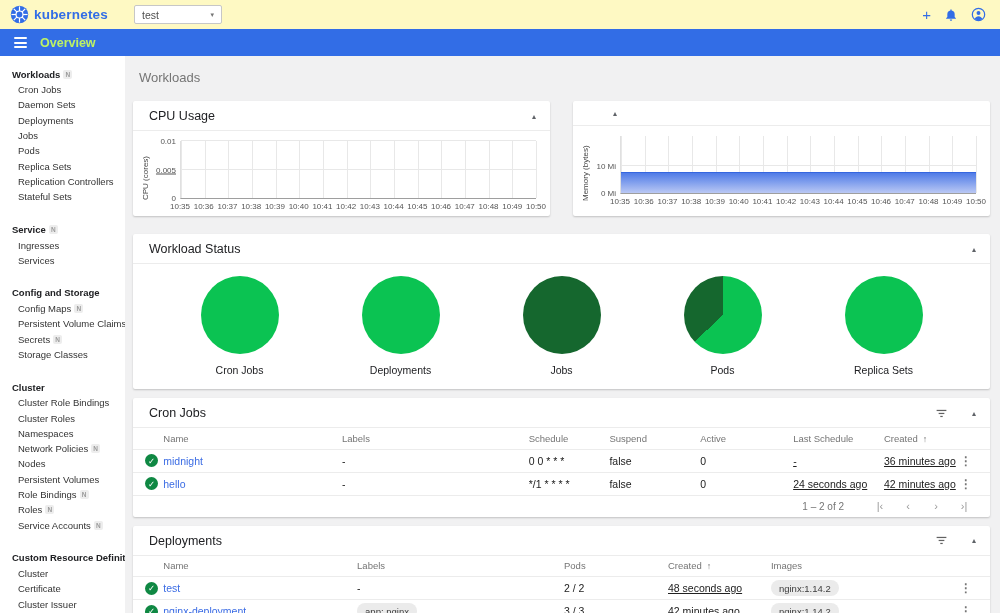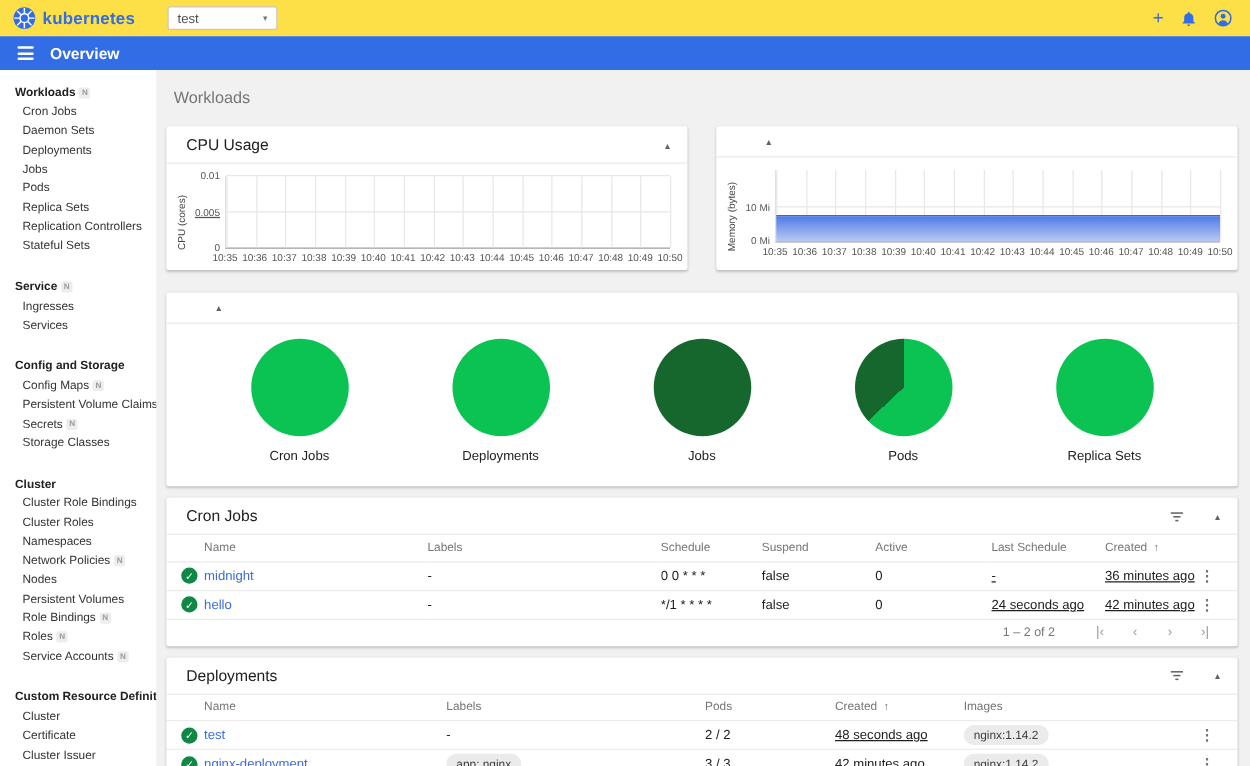--- a/index.html
+++ b/index.html
@@ -1,36 +1,36 @@
 <!DOCTYPE html>
 <html><head>
 <meta charset="utf-8">
 <style>
   * { margin:0; padding:0; box-sizing:border-box; }
   html,body { width:1000px; height:613px; overflow:hidden; }
   body { font-family:"Liberation Sans", sans-serif; background:#f1f1f2; }
 
   
-  .topbar { height:29px; background:#fde047; display:flex; align-items:center; padding:0 14px 0 10px; }
+  .topbar { height:29px; background:#fef9c3; display:flex; align-items:center; padding:0 14px 0 10px; }
   .brand { display:flex; align-items:center; gap:5px; width:118px; }
   .brand-text { color:#326de6; font-weight:bold; font-size:13.5px; letter-spacing:.2px; }
   .ns-select { width:88px; height:19px; border:1px solid #c7c7c7; border-radius:2px; display:flex; align-items:center; justify-content:space-between; padding:0 7px; font-size:10.5px; color:#4f4f4f; margin-left:6px; background:#fff; cursor:pointer; }
   .select-caret { font-size:7px; color:#757575; }
   .search-box { flex:0 0 345px; height:21px; background:#efefef; border-radius:2px; display:flex; align-items:center; padding:0 9px; margin-left:10px; }
   .search-box input { border:none; background:transparent; outline:none; font-size:11px; color:#333; margin-left:10px; width:100%; }
   .search-box input::placeholder { color:#7b7b7b; }
   .top-actions { margin-left:auto; display:flex; align-items:center; gap:13px; }
   .add-btn { color:#326de6; font-size:15px; line-height:1; cursor:pointer; }
   .icon-btn { display:flex; align-items:center; cursor:pointer; }
 
   
   .appbar { height:27px; background:#326de6; display:flex; align-items:center; padding:0 14px; gap:13px; }
   .burger { display:flex; flex-direction:column; gap:2.5px; cursor:pointer; }
   .burger i { display:block; width:13px; height:2px; background:#fff; border-radius:1px; }
-  .appbar-title { color:#ffffff; font-size:12.5px; font-weight:bold; }
+  .appbar-title { color:#bef264; font-size:12.5px; font-weight:bold; }
 
   
   .layout { display:flex; height:557px; }
   .sidebar { width:125px; background:#fff; padding-top:10px; flex:none; overflow:hidden; }
   .sb-section { margin-top:17px; padding-left:12px; height:16px; display:flex; align-items:center; gap:3px; font-size:9.5px; font-weight:bold; color:#202124; white-space:nowrap; cursor:pointer; }
   .sb-section:first-child { margin-top:0; }
   .sb-item { padding-left:18px; height:15.3px; display:flex; align-items:center; gap:3px; font-size:9.5px; color:#333; white-space:nowrap; cursor:pointer; }
   .ns-badge { background:#ededed; color:#9a9a9a; font-size:6.5px; font-weight:bold; width:9px; height:9px; border-radius:2px; display:inline-flex; align-items:center; justify-content:center; flex:none; }
   .sb-divider { border-top:1px solid #e4e4e4; margin:8px 0 4px 0; }
   .sb-footer { padding-left:12px; height:21px; display:flex; align-items:center; font-size:9.5px; font-weight:bold; color:#202124; cursor:pointer; }
@@ -352,20 +352,21 @@
                 <span class="xtick" style="left: 93.3333%;">10:49</span>
                 <span class="xtick" style="left: 100%;">10:50</span>
               </div>
           </div>
         </div>
       </section>
     </div>
 
     <section class="card status-card">
       <div class="card-head">
+        <span class="card-title">Workload Status</span>
         <span class="collapse-caret">▴</span>
       </div>
       <div class="pies" id="pies">
           <div class="pie-block">
             <div class="pie" style="background: rgb(11, 195, 82);"></div>
             <div class="pie-label">Cron Jobs</div>
           </div>
           <div class="pie-block">
             <div class="pie" style="background: rgb(11, 195, 82);"></div>
             <div class="pie-label">Deployments</div>

